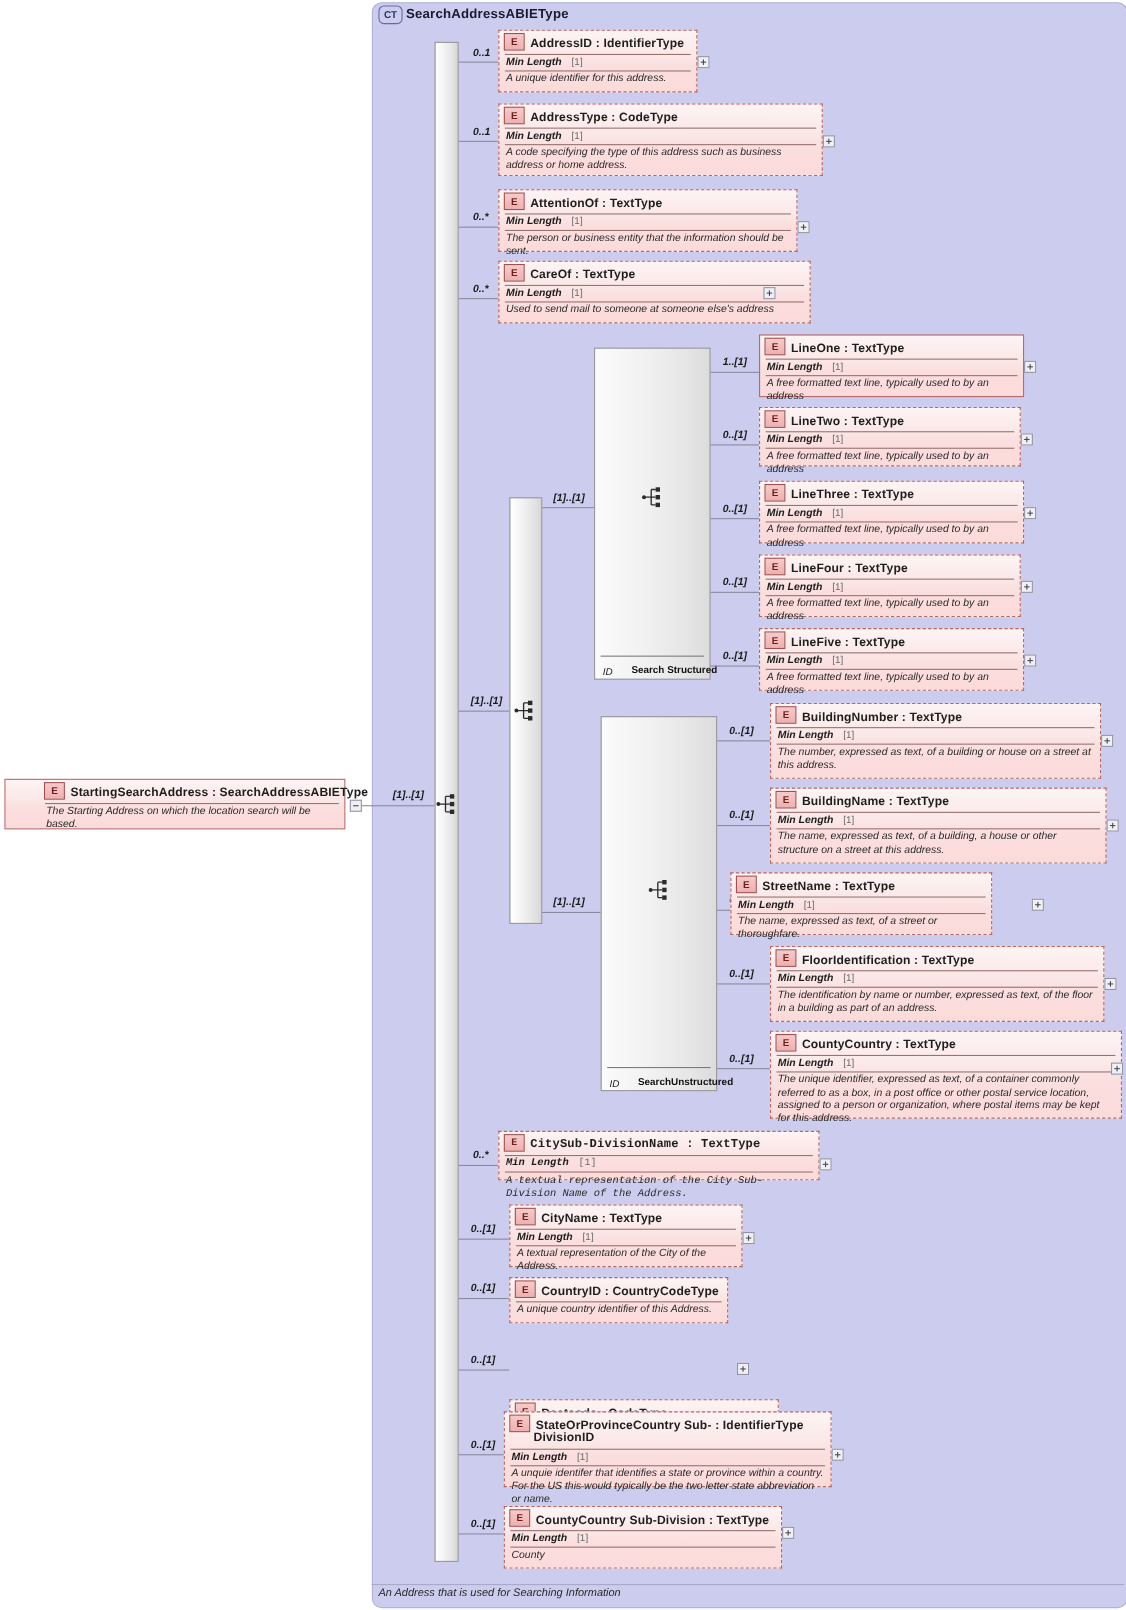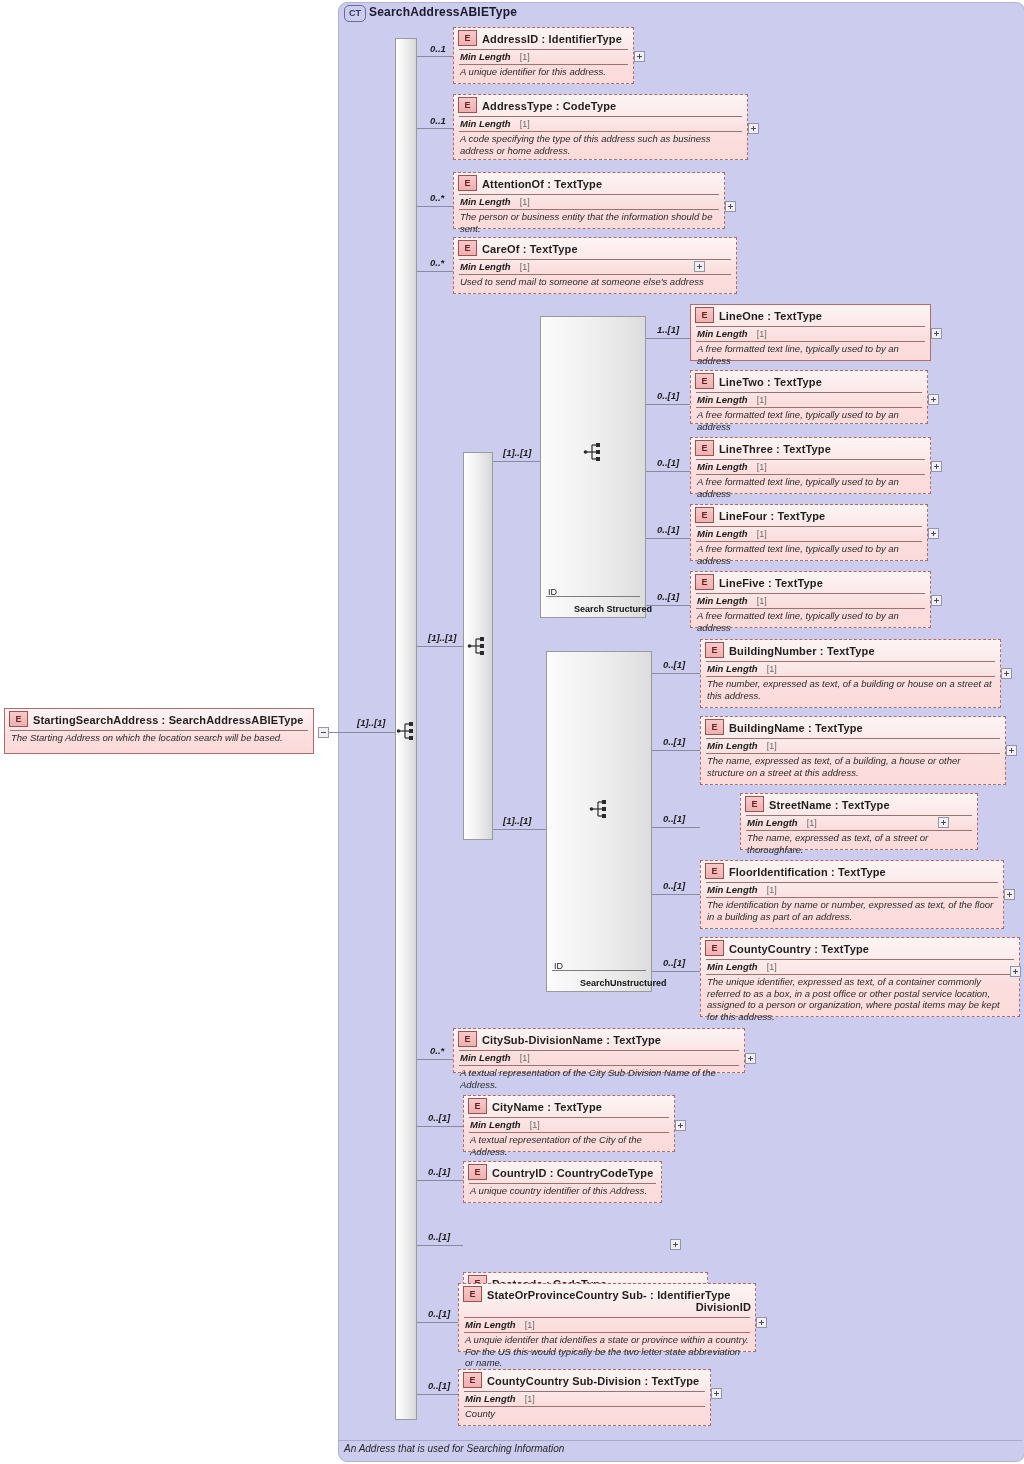--- a/index.html
+++ b/index.html
@@ -72,22 +72,22 @@
     position:absolute;
     background:linear-gradient(to right,#fbfbfb 0%,#f2f2f2 40%,#e6e6e6 78%,#dcdcdc 100%);
     border:1px solid #9a9a9a;
     box-sizing:border-box;
   }
   .modelbox .idrule{
     position:absolute;left:5px;right:5px;bottom:20px;
     border-top:1px solid #7d7d7d;height:0;
   }
   .modelbox .idlabel{
-    position:absolute;left:7px;bottom:20px;
-    font-size:9px;color:#222;
+    position:absolute;left:7px;bottom:1px;
+    font-size:9px;font-style:italic;color:#222;
   }
   .modelbox .idvalue{
     position:absolute;left:33px;bottom:3px;
     font-size:9px;font-weight:bold;color:#111;white-space:nowrap;
   }
 
   
   .compositor{position:absolute;width:22px;height:20px;}
   .compositor svg{display:block;}
 
@@ -117,21 +117,21 @@
     text-align:center;line-height:14px;
     vertical-align:2px;
     margin-right:5px;
   }
   .elem .etitle{
     font-size:11px;font-weight:bold;color:#1e1e1e;letter-spacing:.15px;
   }
   .elem .etitle2{
     display:block;
     font-size:11px;font-weight:bold;color:#1e1e1e;
-    margin-left:22px;margin-top:-1px;letter-spacing:.15px;text-align:right;
+    margin-left:22px;margin-top:-1px;letter-spacing:.15px;
   }
   .elem .rule{
     margin:0 5px;border-top:1px solid #9a7272;height:0;
   }
   .elem .facet{
     position:relative;height:14px;padding:0 6px;white-space:nowrap;
   }
   .elem .facet .fname{
     font-size:9.5px;font-style:italic;font-weight:bold;color:#1c1c1c;
   }
@@ -174,21 +174,21 @@
 
 <div id="canvas">
 
   <div class="ct-panel" style="left:338px;top:2px;width:685px;height:1458px;"></div>
 
   <div class="ct-badge">CT</div>
   <div class="ct-title">SearchAddressABIEType</div>
   <div class="ct-footer-rule"></div>
   <div class="ct-footer-text">An Address that is used for Searching Information</div>
 
-  <div class="elem required" style="left:4px;top:708px;width:310px;height:46px;">
+  <div class="elem required" style="left:4px;top:708px;width:310px;height:46px;padding-left:31px;">
     <div class="ehead">
       <span class="ebadge">E</span><span class="etitle">StartingSearchAddress : SearchAddressABIEType</span>
     </div>
     <div class="rule"></div>
     <div class="doc">The Starting Address on which the location search will be based.</div>
   </div>
   <div class="expander" style="left:318px;top:727px;"></div>
   <div class="hline" style="left:329px;top:732px;width:66px;"></div>
   <div class="card" style="left:357px;top:717px;">[1]..[1]</div>
 
@@ -426,21 +426,21 @@
     <div class="facet">
       <span class="fname">Min Length</span><span class="fval">[1]</span>
     </div>
     <div class="rule"></div>
     <div class="doc">The name, expressed as text, of a building, a house or other structure on a street at this address.</div>
   </div>
   <div class="expander plus" style="left:1006px;top:745px;"></div>
 
   <div class="hline" style="left:652px;top:827px;width:48px;"></div>
   <div class="card" style="left:663px;top:813px;">0..[1]</div>
-  <div class="elem" style="left:740px;top:793px;width:238px;height:57px;">
+  <div class="elem" style="left:664px;top:793px;width:238px;height:57px;">
     <div class="ehead">
       <span class="ebadge">E</span><span class="etitle">StreetName : TextType</span>
     </div>
     <div class="rule"></div>
     <div class="facet">
       <span class="fname">Min Length</span><span class="fval">[1]</span>
     </div>
     <div class="rule"></div>
     <div class="doc">The name, expressed as text, of a street or thoroughfare.</div>
   </div>
@@ -471,21 +471,21 @@
     <div class="facet">
       <span class="fname">Min Length</span><span class="fval">[1]</span>
     </div>
     <div class="rule"></div>
     <div class="doc">The unique identifier, expressed as text, of a container commonly referred to as a box, in a post office or other postal service location, assigned to a person or organization, where postal items may be kept for this address.</div>
   </div>
   <div class="expander plus" style="left:1010px;top:966px;"></div>
 
   <div class="hline" style="left:417px;top:1059px;width:36px;"></div>
   <div class="card" style="left:430px;top:1045px;">0..*</div>
-  <div class="elem" style="left:453px;top:1028px;width:292px;height:45px;">
+  <div class="elem" style="left:453px;top:1028px;width:292px;height:45px;font-family:Liberation Mono, monospace;">
     <div class="ehead">
       <span class="ebadge">E</span><span class="etitle">CitySub-DivisionName : TextType</span>
     </div>
     <div class="rule"></div>
     <div class="facet">
       <span class="fname">Min Length</span><span class="fval">[1]</span>
     </div>
     <div class="rule"></div>
     <div class="doc">A textual representation of the City Sub-Division Name of the Address.</div>
   </div>

